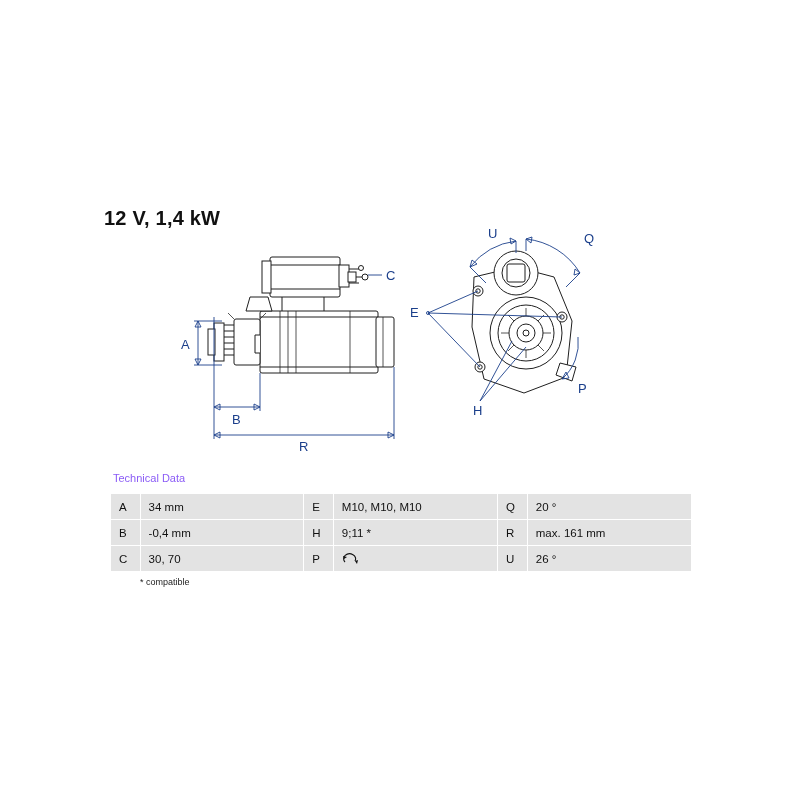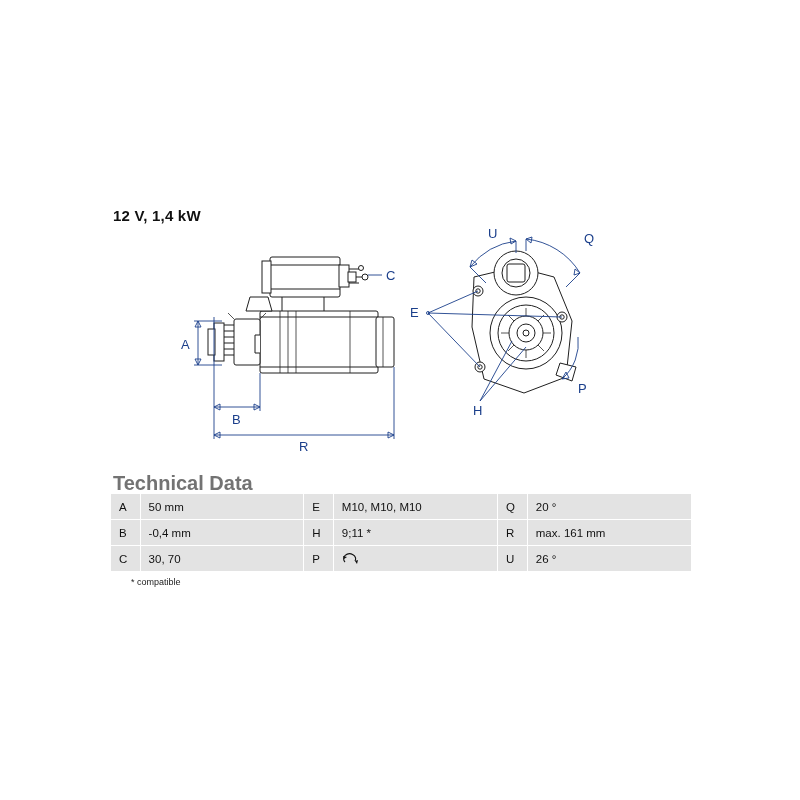--- a/index.html
+++ b/index.html
@@ -15,41 +15,41 @@
     position: relative;
     overflow: hidden;
   }
   .sheet {
     position: absolute;
     left: 0; top: 0;
     width: 800px; height: 800px;
   }
   .title {
     position: absolute;
-    left: 113px;
+    left: 104px;
     top: 207px;
-    font-size: 15px;
+    font-size: 20px;
     font-weight: bold;
     color: #111;
     letter-spacing: 0.2px;
   }
   .drawing {
     position: absolute;
     left: 110px;
     top: 225px;
     width: 600px;
     height: 240px;
   }
   .td-title {
     position: absolute;
     left: 113px;
     top: 472px;
-    font-size: 20px;
-    font-weight: bold;
-    color: #737373;
+    font-size: 11px;
+    font-weight: normal;
+    color: #8b5cf6;
   }
   table.tech {
     position: absolute;
     left: 110px;
     top: 493px;
     width: 582px;
     border-collapse: collapse;
     font-size: 11.5px;
     background: #e3e3e3;
   }
@@ -63,21 +63,21 @@
   }
   td.key {
     width: 22px;
     padding-left: 8px;
   }
   td.val {
     width: 170px;
   }
   .footnote {
     position: absolute;
-    left: 131px;
+    left: 140px;
     top: 577px;
     font-size: 9px;
     color: #222;
   }
   svg { display: block; }
   .ln { stroke: #1f1f1f; stroke-width: 1; fill: none; }
   .ln-thin { stroke: #2a2a2a; stroke-width: 0.8; fill: none; }
   .dim { stroke: #1b3f8b; stroke-width: 0.9; fill: none; }
   .dimtxt { fill: #1b3f8b; font-family: "Liberation Sans", sans-serif; font-size: 13px; }
   .fillw { fill: #ffffff; }
@@ -217,21 +217,21 @@
 
     </svg>
   </div>
 
   <div class="td-title">Technical Data</div>
 
   <table class="tech">
     <tbody>
       <tr>
         <td class="key">A</td>
-        <td class="val">50 mm</td>
+        <td class="val">34 mm</td>
         <td class="key">E</td>
         <td class="val">M10, M10, M10</td>
         <td class="key">Q</td>
         <td class="val">20 °</td>
       </tr>
       <tr>
         <td class="key">B</td>
         <td class="val">-0,4 mm</td>
         <td class="key">H</td>
         <td class="val">9;11 *</td>

